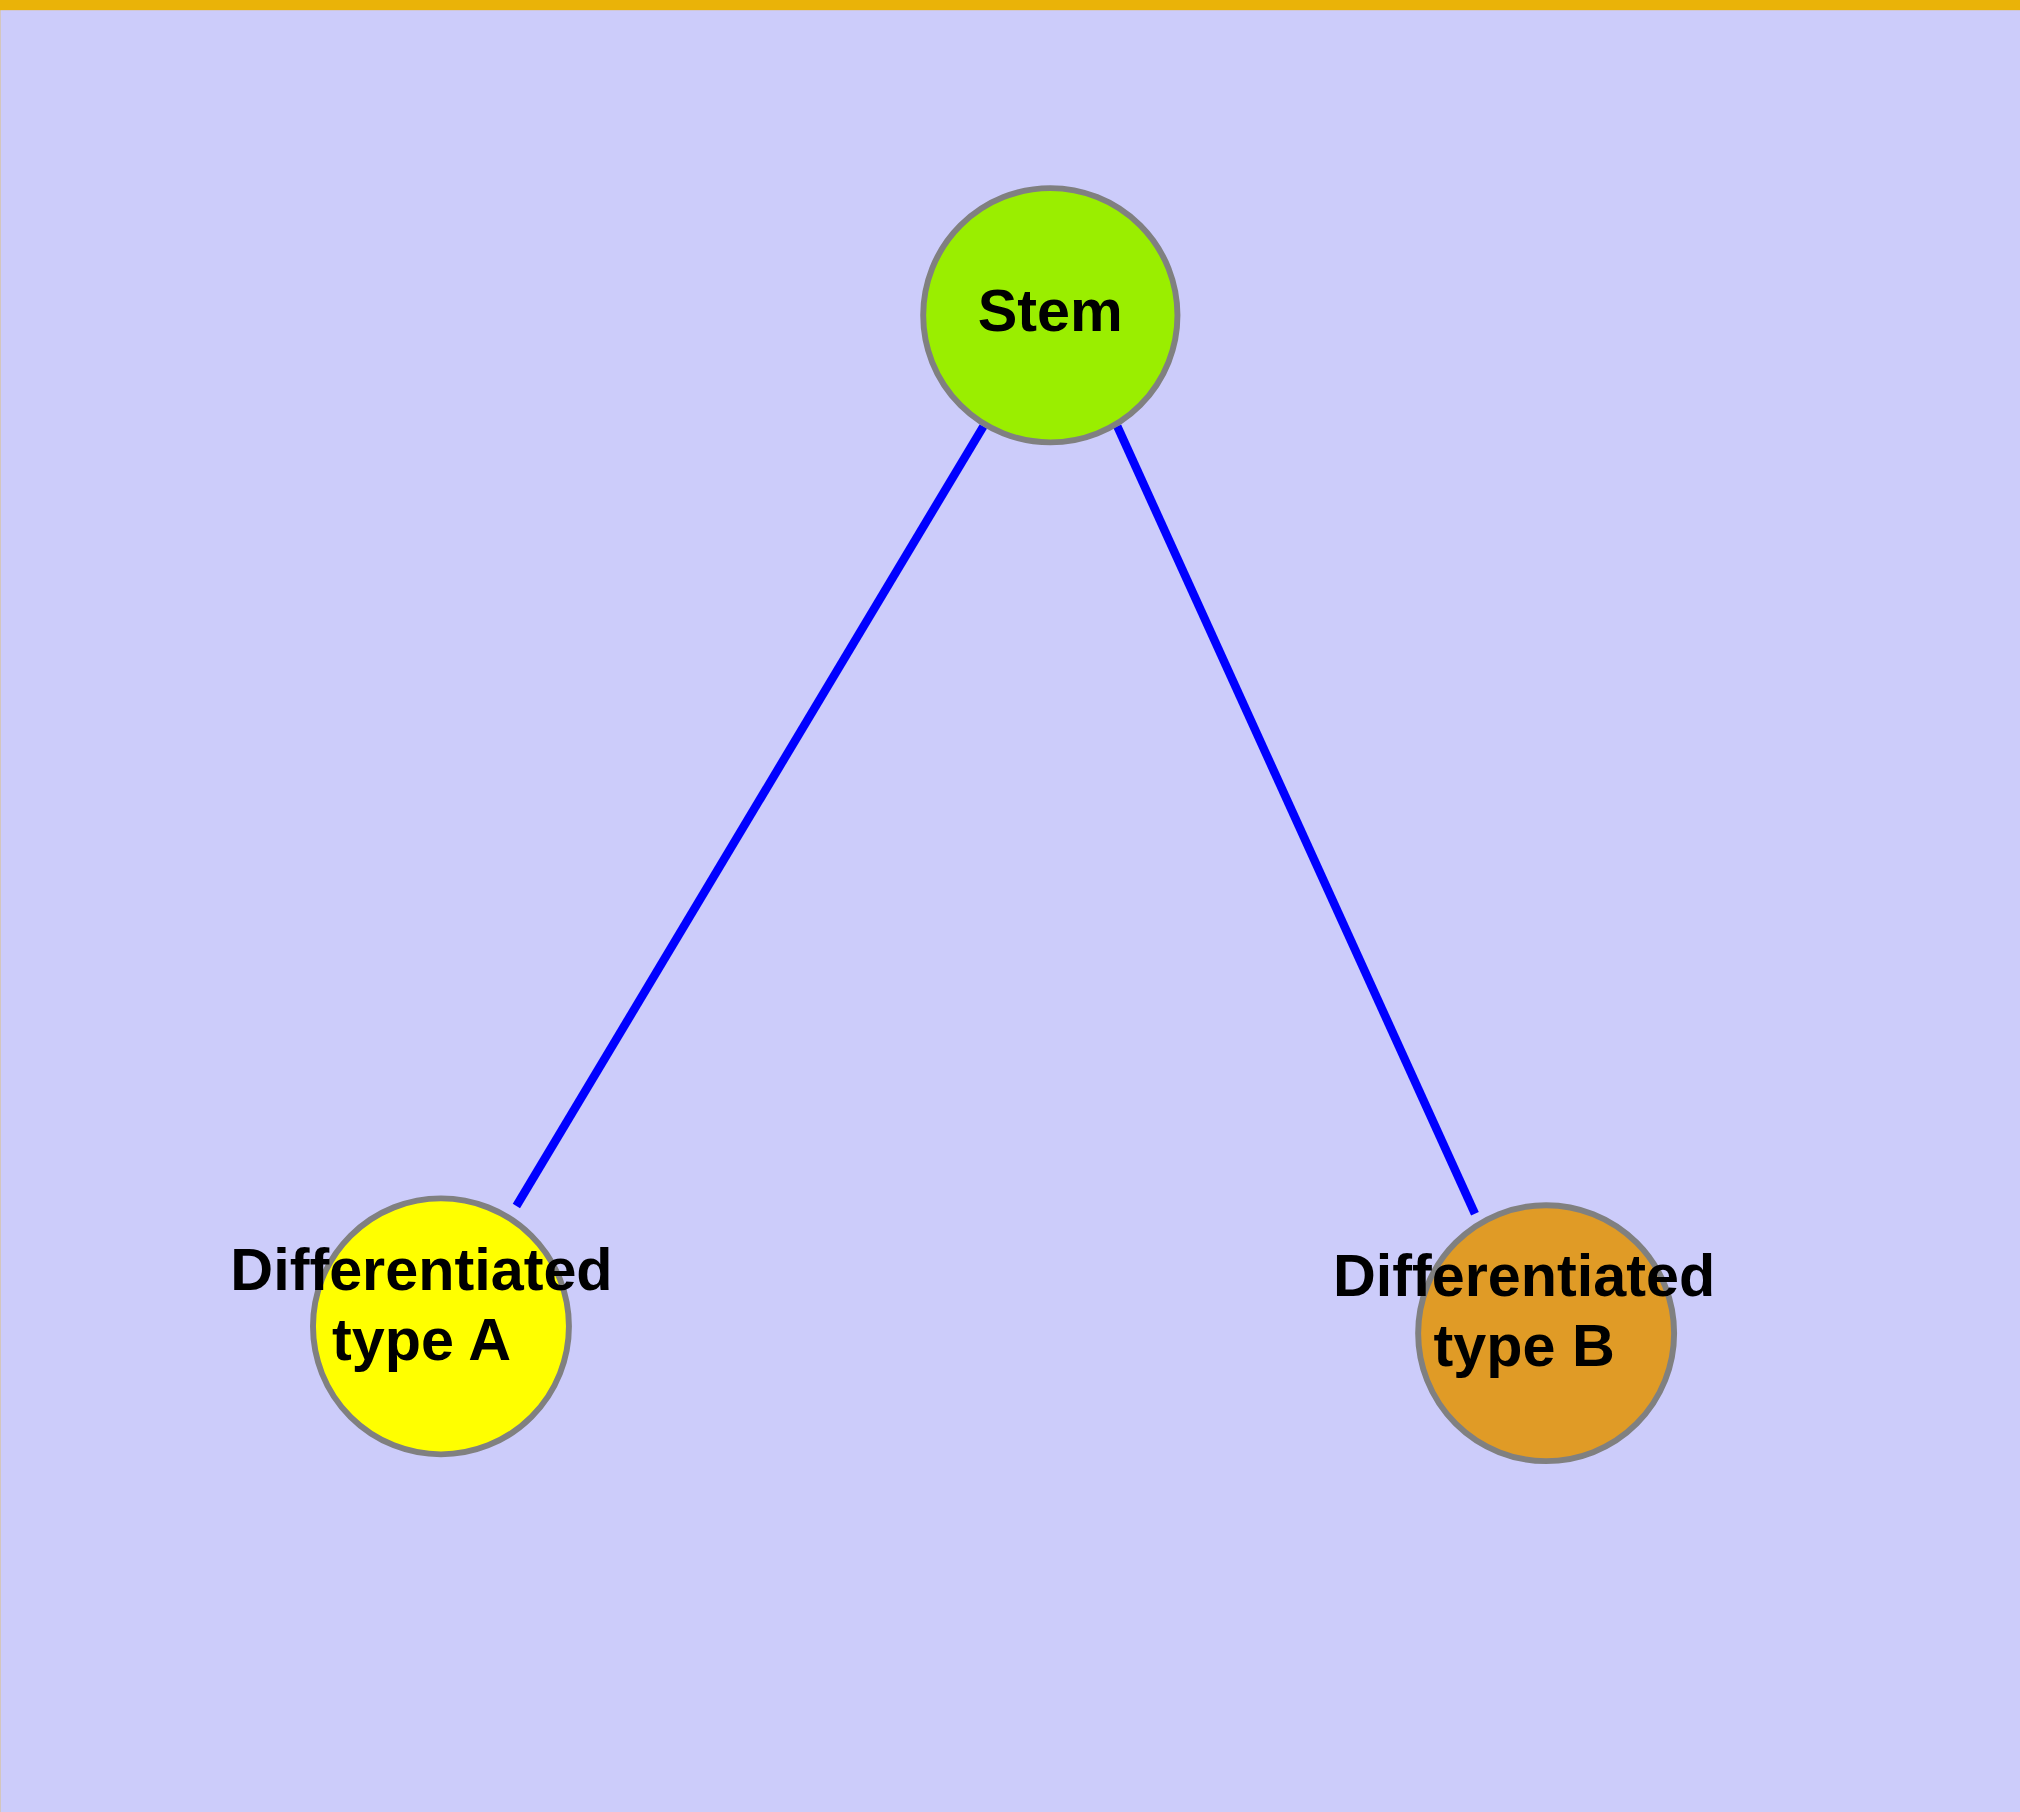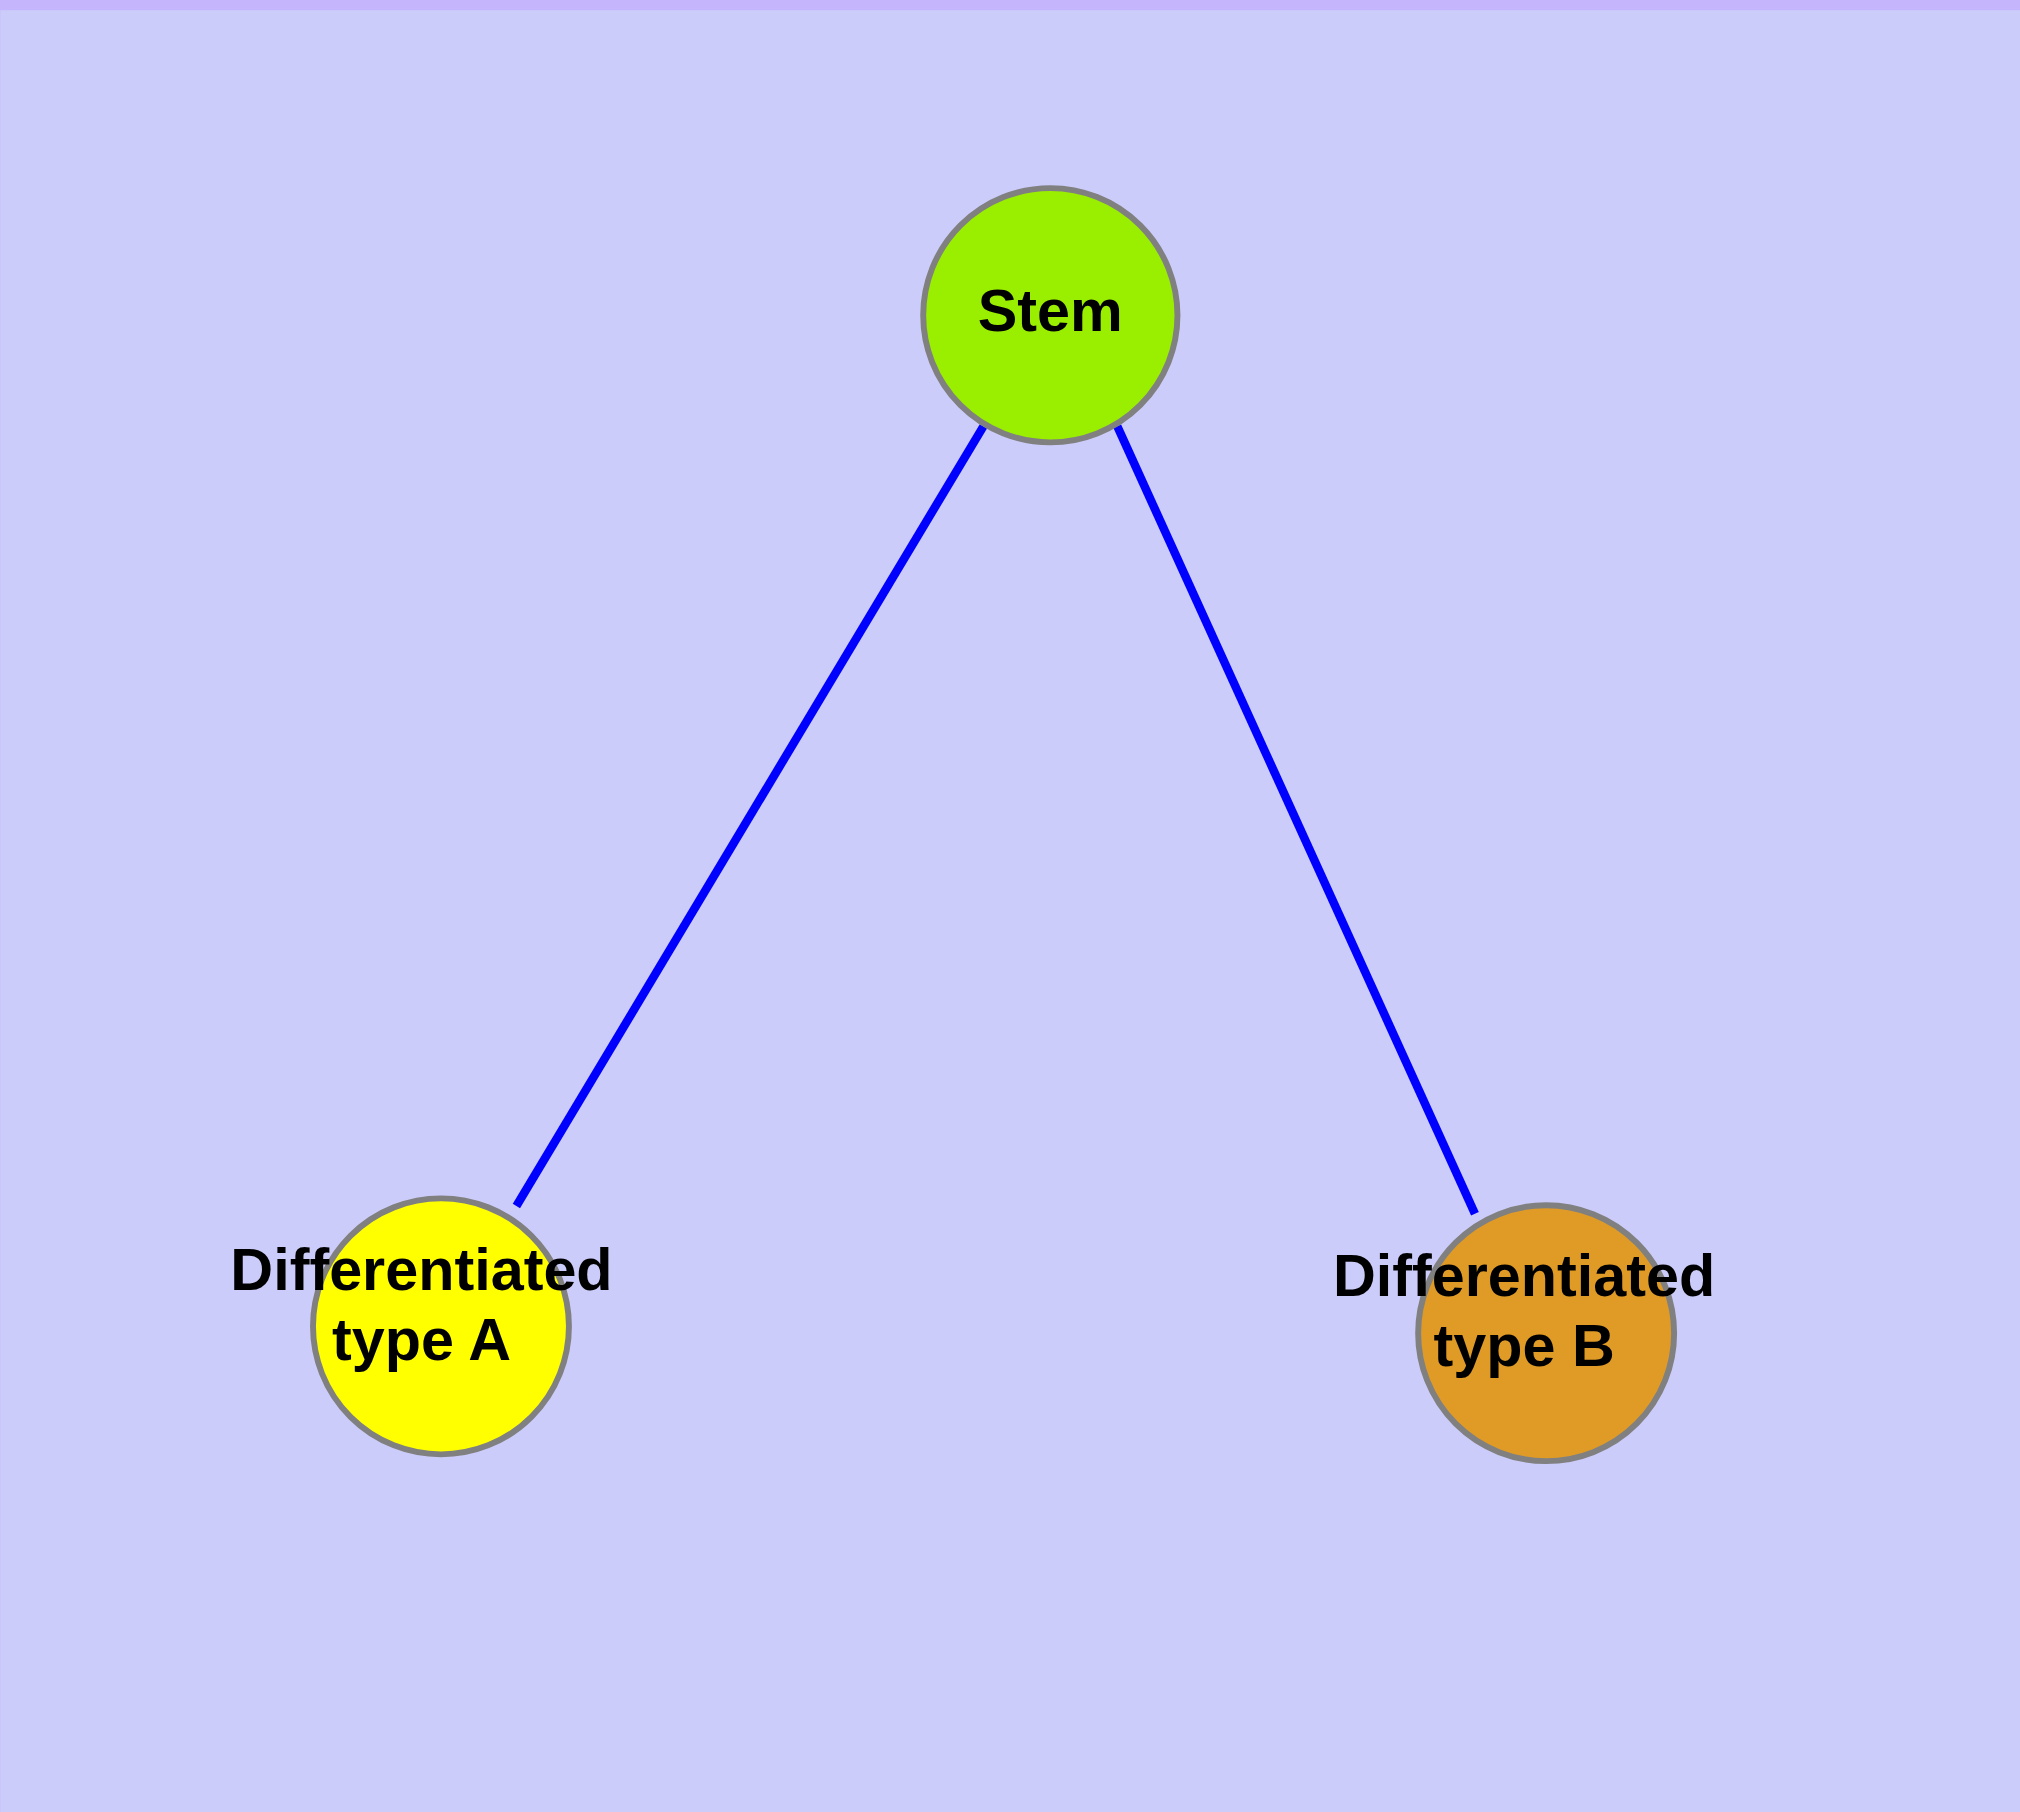--- a/index.html
+++ b/index.html
@@ -29,21 +29,21 @@
     font-family: "Liberation Sans", sans-serif;
     font-weight: bold;
     fill: #000000;
     dominant-baseline: middle;
     text-anchor: middle;
   }
 </style>
 </head>
 <body>
 
-<div id="diagram-root" style="width: 2021px; height: 1812px; background: #c4b5fd;">
+<div id="diagram-root" style="width: 2021px; height: 1812px; background: #eab308;">
   <svg id="graph-svg" viewBox="0 0 2384 2138" xmlns="http://www.w3.org/2000/svg">
 
     <rect id="bg-rect" x="0" y="12" width="2384" height="2126" fill="#ccccfa"></rect>
 
     <g id="edges-layer">
       <line id="edge-0" x1="1160" y1="503" x2="609" y2="1423" stroke="#0000ff" stroke-width="10" stroke-linecap="butt"></line>
       <line id="edge-1" x1="1318" y1="503" x2="1740" y2="1432" stroke="#0000ff" stroke-width="10" stroke-linecap="butt"></line>
     </g>
 
     <g id="nodes-layer">

